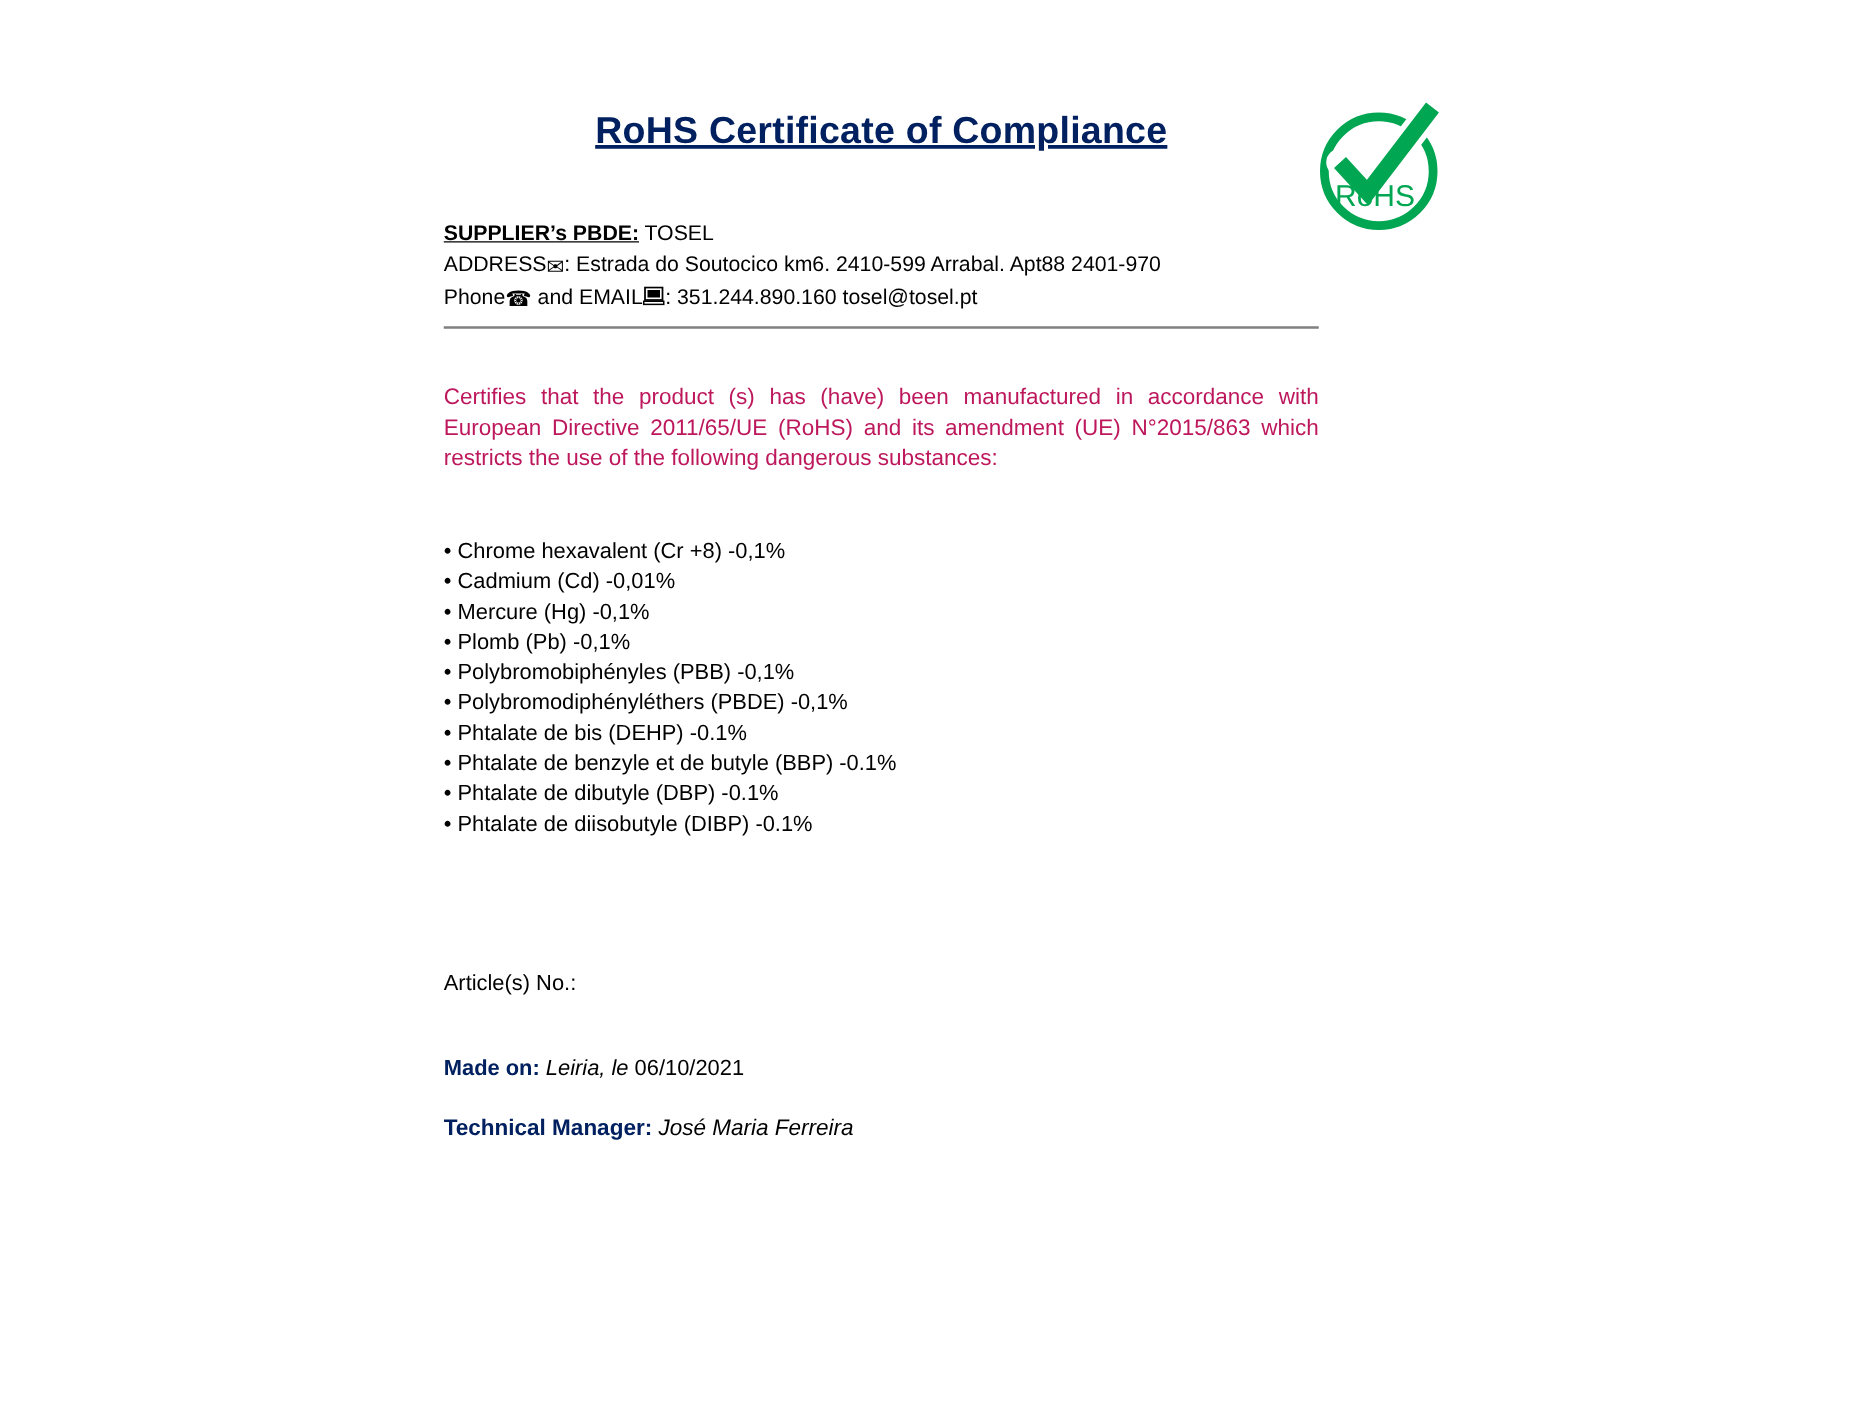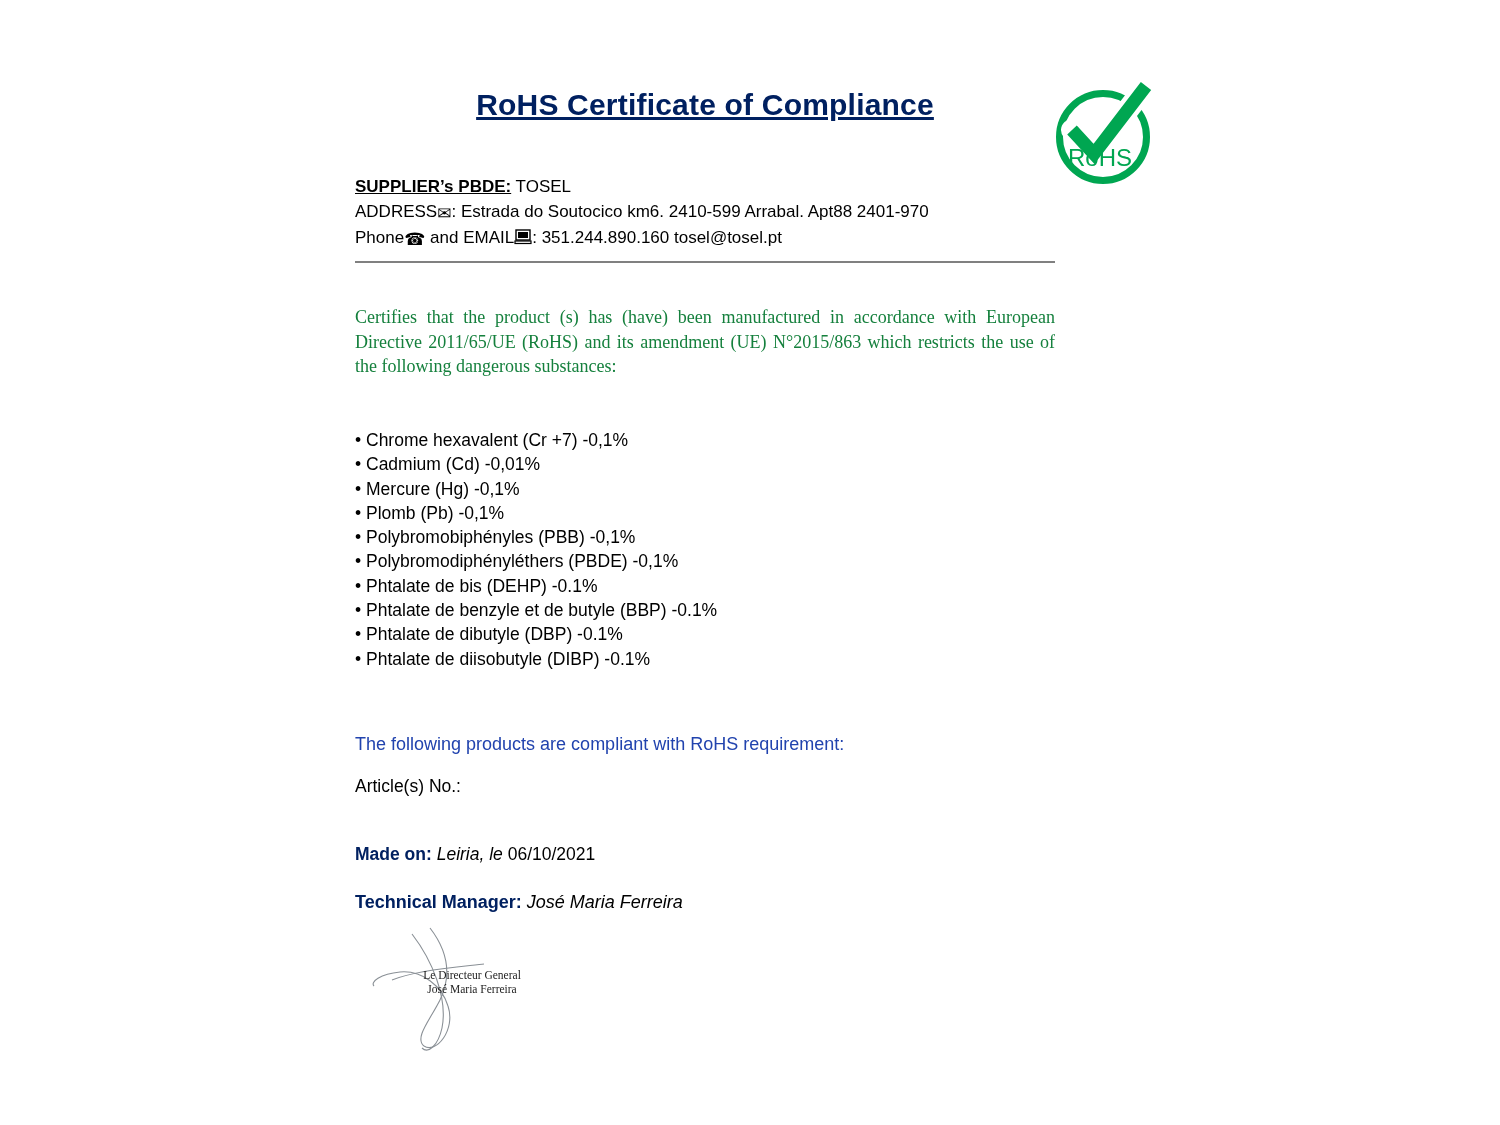--- a/index.html
+++ b/index.html
@@ -95,22 +95,21 @@
 
   
   .certifies {
     position: absolute;
     left: 355px;
     top: 305px;
     width: 700px;
     font-size: 18px;
     line-height: 24.5px;
     text-align: justify;
-    color: #15803d;
-    font-family: Liberation Serif, serif;
+    color: #be185d;
   }
 
   
   .substances {
     position: absolute;
     left: 355px;
     top: 428px;
     width: 700px;
     margin: 0;
     padding: 0;
@@ -216,51 +215,37 @@
             <rect x="1" y="12" width="16" height="2.5" fill="none" stroke="#000" stroke-width="1.2"></rect>
           </svg></span><span>: 351.244.890.160 tosel@tosel.pt</span>
     </div>
   </div>
 
   <div class="rule"></div>
 
   <div class="certifies">Certifies that the product (s) has (have) been manufactured in accordance with European Directive 2011/65/UE (RoHS) and its amendment (UE) N°2015/863 which restricts the use of the following dangerous substances:</div>
 
   <ul class="substances">
-    <li>Chrome hexavalent (Cr +7) -0,1%</li>
+    <li>Chrome hexavalent (Cr +8) -0,1%</li>
     <li>Cadmium (Cd) -0,01%</li>
     <li>Mercure (Hg) -0,1%</li>
     <li>Plomb (Pb) -0,1%</li>
     <li>Polybromobiphényles (PBB) -0,1%</li>
     <li>Polybromodiphényléthers (PBDE) -0,1%</li>
     <li>Phtalate de bis (DEHP) -0.1%</li>
     <li>Phtalate de benzyle et de butyle (BBP) -0.1%</li>
     <li>Phtalate de dibutyle (DBP) -0.1%</li>
     <li>Phtalate de diisobutyle (DIBP) -0.1%</li>
   </ul>
 
-  <div class="compliance-line">The following products are compliant with RoHS requirement:</div>
 
   <div class="article-line">Article(s) No.:</div>
 
   <div class="made-on">
     <span class="lbl">Made on:</span><span class="italic"> Leiria, le </span><span>06/10/2021</span>
   </div>
 
   <div class="tech-manager">
     <span class="lbl">Technical Manager:</span><span class="italic"> José Maria Ferreira</span>
   </div>
 
-  <div class="signature">
-    <svg width="240" height="140" viewBox="0 0 240 140">
-      <g fill="none" stroke="#8a9096" stroke-width="1.1">
-        <path d="M78 8 C 95 30, 100 55, 88 80 C 78 100, 62 118, 72 126 C 84 134, 104 110, 96 86 C 90 66, 70 50, 48 52 C 28 54, 18 62, 22 66"></path>
-        <path d="M60 14 C 80 40, 96 78, 90 108 C 86 126, 76 134, 70 128"></path>
-        <path d="M40 60 C 70 48, 120 46, 132 44"></path>
-      </g>
-    </svg>
-    <div class="sig-text">
-      <div>Le Directeur General</div>
-      <div>José Maria Ferreira</div>
-    </div>
-  </div>
 
 </div>
 
 </body></html>

